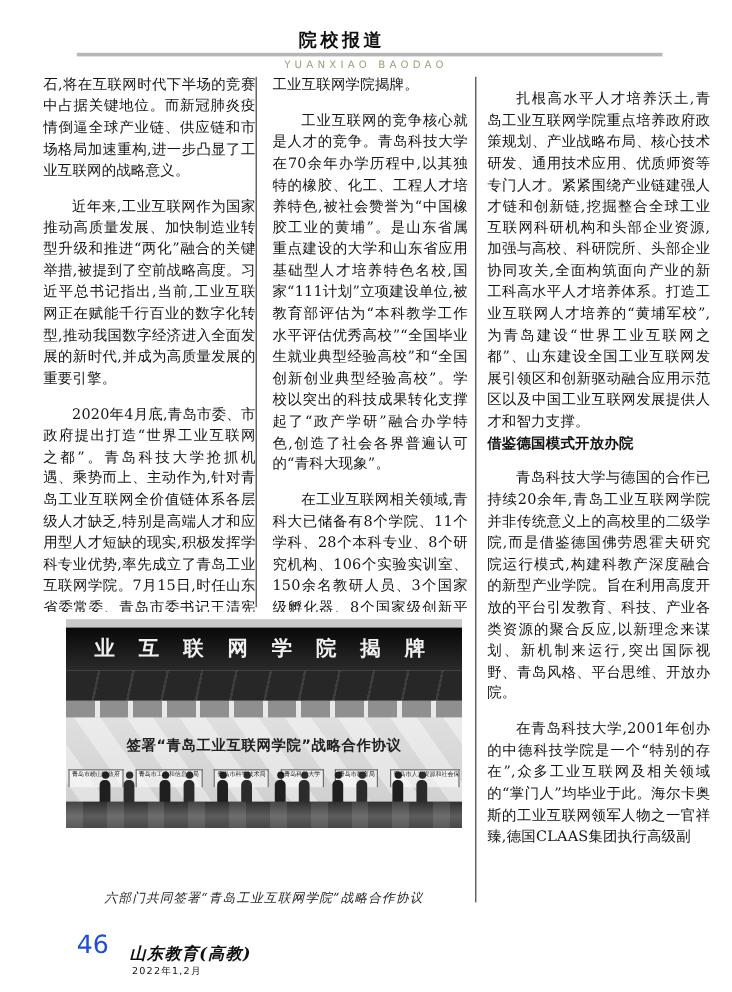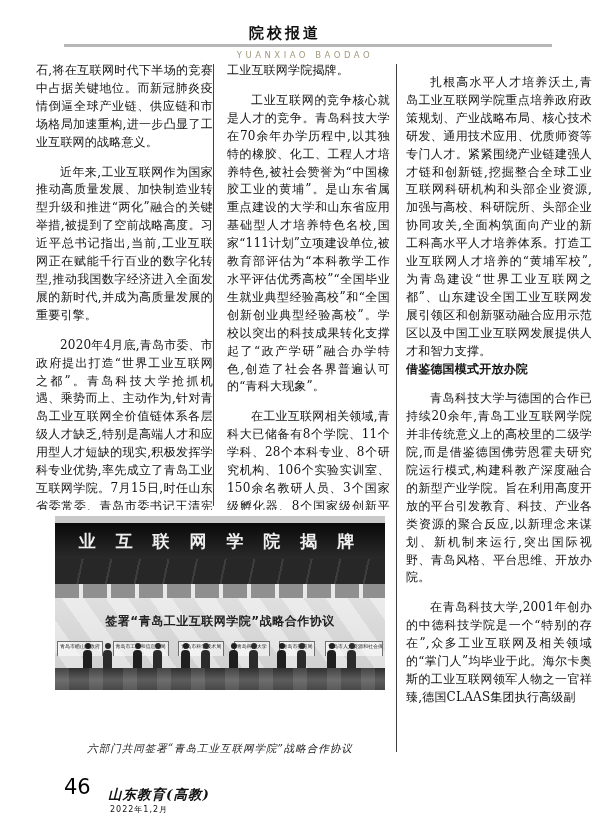--- a/index.html
+++ b/index.html
@@ -112,21 +112,21 @@
     background:repeating-linear-gradient(90deg,rgba(255,255,255,.10) 0 14px,rgba(0,0,0,0) 14px 34px);
   }
   
   .caption {
     position:absolute; left:55px; top:742px; width:330px; margin:0;
     text-align:center; font-size:10.5px; font-style:italic; color:#222;
     letter-spacing:1px;
   }
   
   .pageno {
-    position:absolute; left:64px; top:775px; font-size:21px; color:#000000;
+    position:absolute; left:64px; top:775px; font-size:21px; color:#1d4ed8;
     font-family:"DejaVu Sans", sans-serif;
   }
   .issue-date {
     position:absolute; left:110px; top:804px; font-size:8px;
     letter-spacing:1px; color:#111; font-family:"DejaVu Sans", sans-serif;
   }
   .journal {
     position:absolute; left:108px; top:786px; font-size:13.5px;
     font-style:italic; font-weight:bold; color:#101010; letter-spacing:1px;
   }

